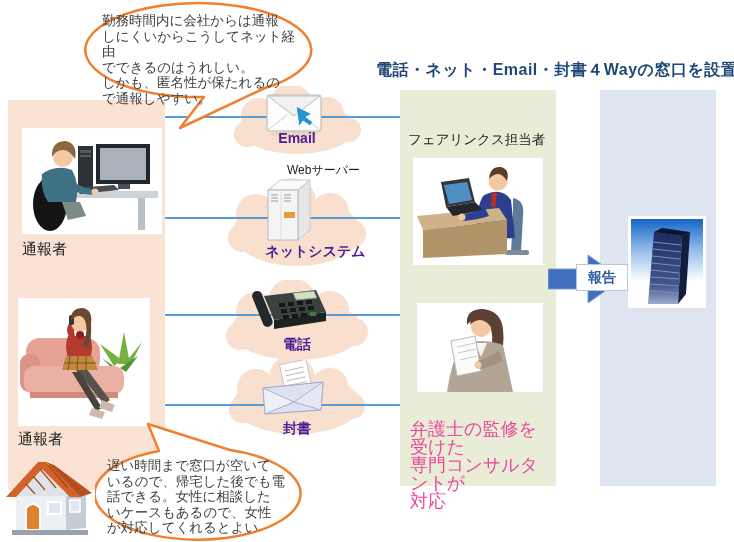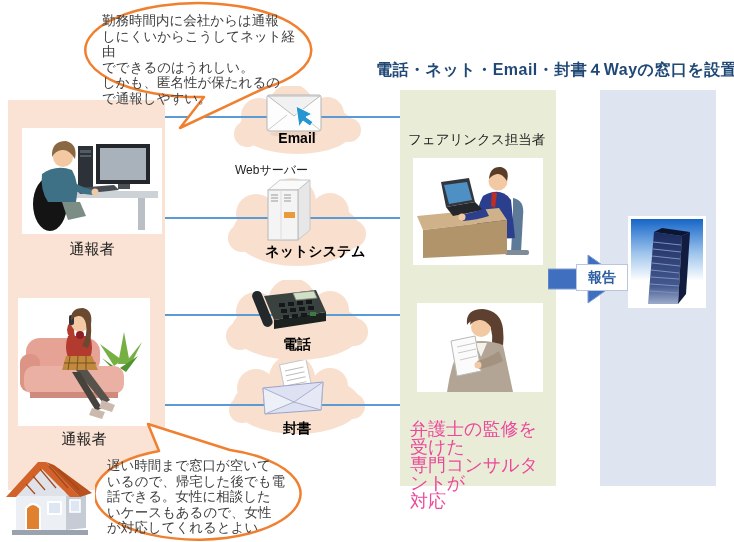--- a/index.html
+++ b/index.html
@@ -13,26 +13,26 @@
   .panel-client{left:600px;top:90px;width:116px;height:396px;background:#dee5f1;}
   .title{
     position:absolute;left:376px;top:60px;width:356px;z-index:4;
     font-size:16px;font-weight:bold;color:#1f4876;letter-spacing:0.5px;white-space:nowrap;
   }
   .connector{position:absolute;left:165px;width:235px;height:2px;background:#5b9bd5;z-index:2;}
   .cloud{position:absolute;z-index:1;}
   .chan-icon{position:absolute;z-index:3;}
   .chan-label{
     position:absolute;z-index:3;text-align:center;font-weight:bold;
-    color:#000000;font-size:14px;white-space:nowrap;
+    color:#4c1d95;font-size:14px;white-space:nowrap;
   }
-  .small-black-label{position:absolute;z-index:3;text-align:left;color:#222;font-size:12px;white-space:nowrap;}
+  .small-black-label{position:absolute;z-index:3;text-align:right;color:#222;font-size:12px;white-space:nowrap;}
   .photo{position:absolute;background:#fff;z-index:1;}
   .photo svg{display:block;width:100%;height:100%;}
-  .person-label{position:absolute;z-index:2;text-align:center;color:#222;font-size:15px;white-space:nowrap;}
+  .person-label{position:absolute;z-index:2;text-align:left;color:#222;font-size:15px;white-space:nowrap;}
   .staff-heading{position:absolute;left:408px;top:131px;width:144px;z-index:2;font-size:13.5px;color:#222;white-space:nowrap;}
   .staff-note{position:absolute;left:410px;top:420px;width:144px;z-index:2;font-size:18px;line-height:18px;color:#ec4899;white-space:pre-line;}
   .client-label{position:absolute;left:602px;top:316px;width:132px;z-index:2;font-size:13.5px;color:#222;text-align:center;white-space:nowrap;}
   .bubble{position:absolute;z-index:6;}
   .bubble svg{display:block;}
   .bubble-text{position:absolute;font-size:13.5px;line-height:15.5px;color:#404040;white-space:pre-line;z-index:7;}
   .report-arrow{position:absolute;left:548px;top:252px;z-index:4;}
   .report-box{
     position:absolute;left:556px;top:264px;width:52px;height:27px;z-index:5;
     background:#fff;border:1px solid #b9c7de;box-sizing:border-box;

